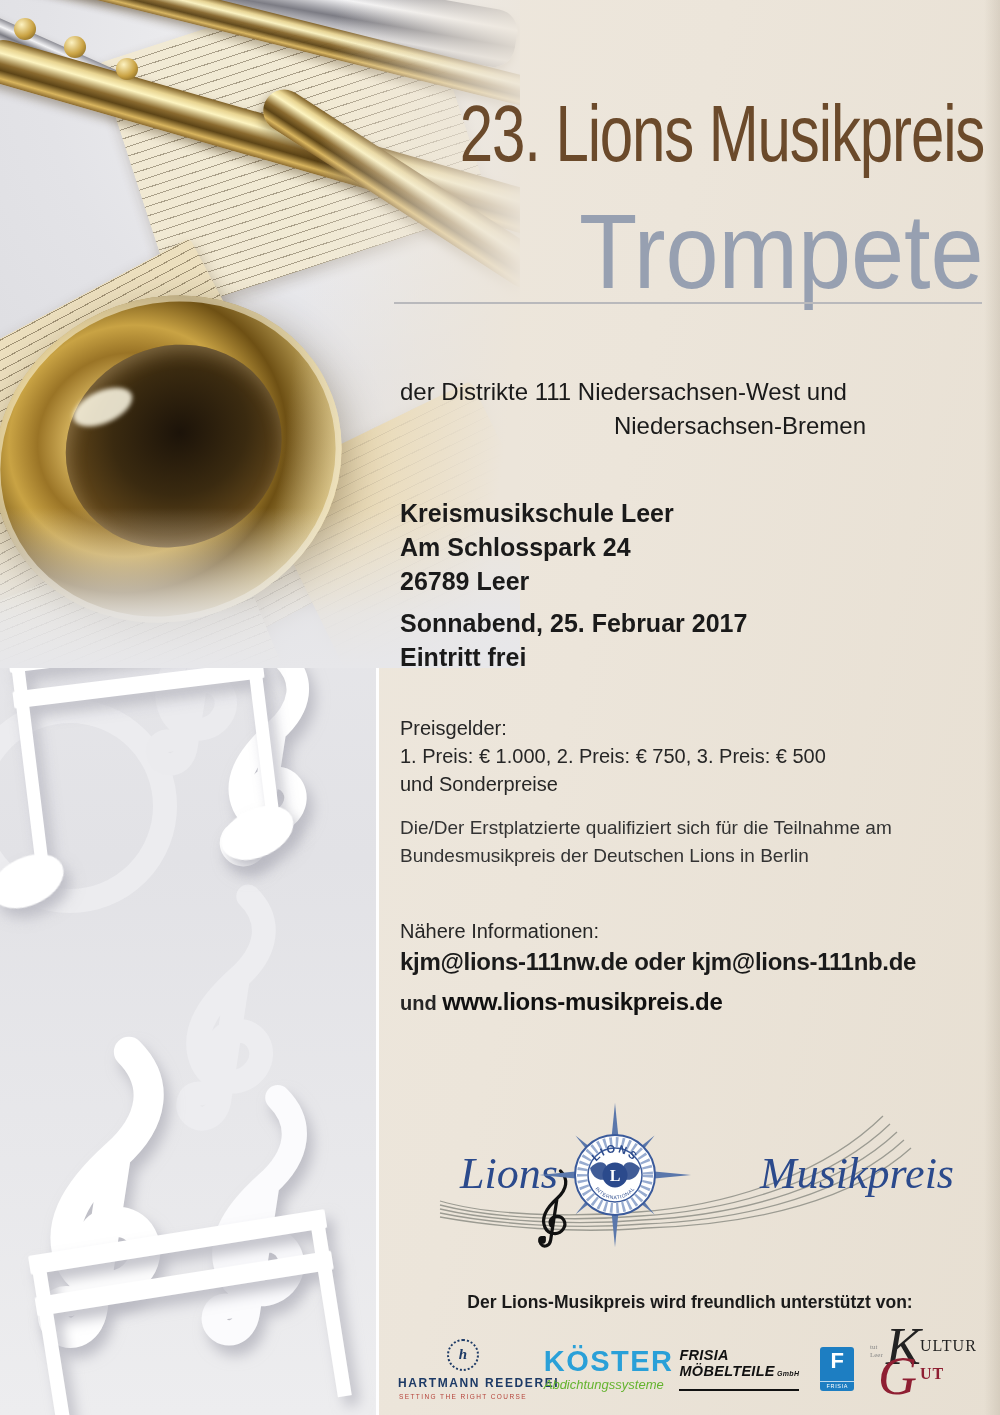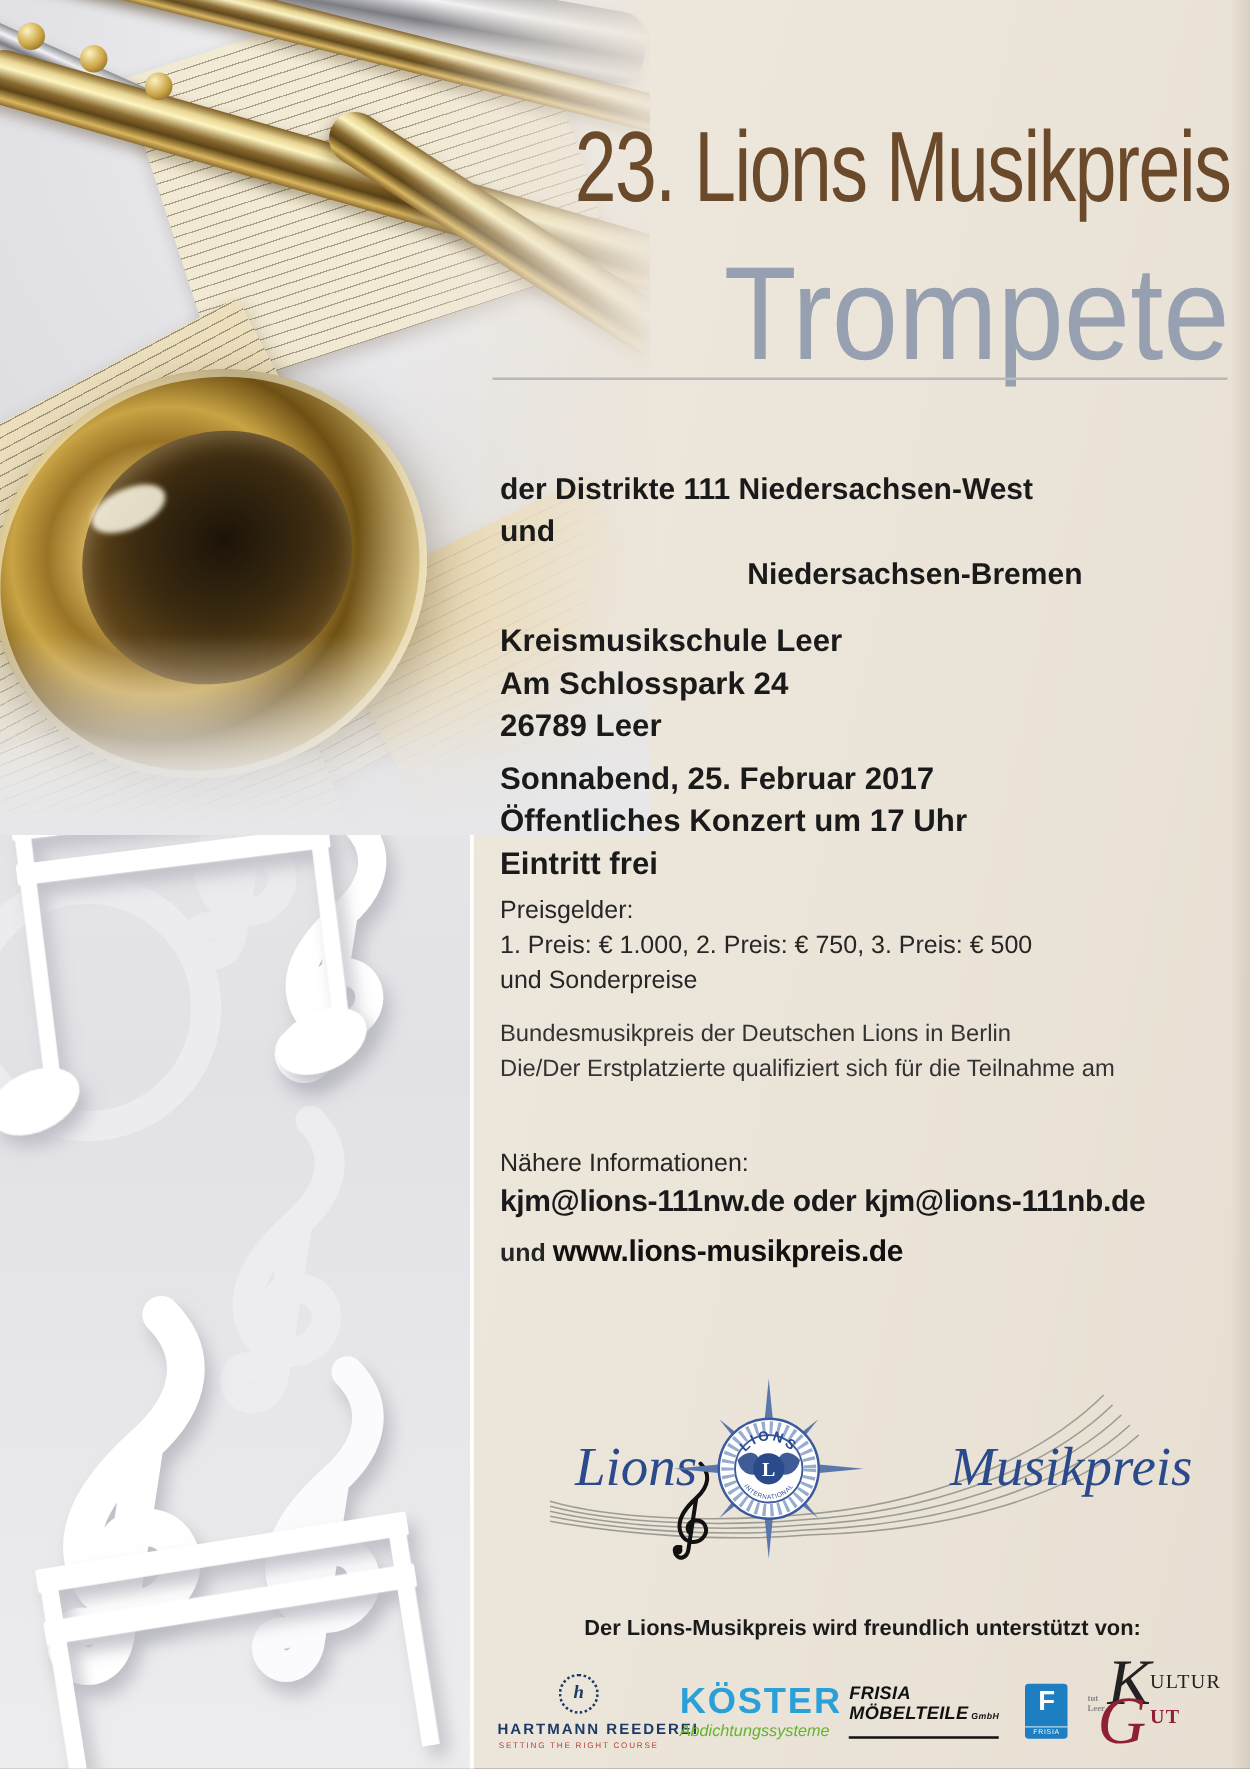--- a/index.html
+++ b/index.html
@@ -53,21 +53,21 @@
     background:linear-gradient(to bottom,rgba(231,231,234,0) 76%,rgba(231,231,234,.85) 92%,#e7e7ea 100%);}
 
   
   .t-title{position:absolute;right:16px;top:94px;font-size:80px;line-height:1;letter-spacing:-1.5px;
     color:#6b4a2b;white-space:nowrap;transform:scaleX(.75);transform-origin:100% 50%;}
   .t-sub{position:absolute;right:16px;top:198px;font-size:106px;line-height:1;color:#97a0b1;
     white-space:nowrap;transform:scaleX(.9);transform-origin:100% 50%;}
   .rule{position:absolute;left:394px;right:18px;top:302px;height:2px;background:#b9b9bc;}
 
   
-  .districts{position:absolute;left:400px;top:375px;width:470px;font-size:24px;font-weight:bold;line-height:34px;}
+  .districts{position:absolute;left:400px;top:375px;width:470px;font-size:24px;font-weight:normal;line-height:34px;}
   .districts .l2{text-align:right;padding-right:4px;}
   .blk{position:absolute;left:400px;line-height:34px;font-size:25px;font-weight:bold;}
   .venue{top:496px;} .event{top:606px;}
   .small{position:absolute;left:400px;font-weight:normal;color:#262626;}
   .prizes{top:714px;font-size:20px;line-height:28px;}
   .qual{top:814px;font-size:19px;line-height:28px;color:#333;}
   .info-h{top:920px;font-size:20px;}
   .emails{position:absolute;left:400px;top:948px;font-size:24px;font-weight:bold;letter-spacing:-.3px;cursor:pointer;}
   .webline{position:absolute;left:400px;top:988px;font-size:20px;color:#262626;font-weight:bold;}
   .webline b{font-size:24px;letter-spacing:-.3px;cursor:pointer;color:#111;}
@@ -94,21 +94,21 @@
   .frisia .gmbh{font-size:7px;font-weight:bold;}
   .fbadge{width:34px;height:44px;background:#1d7ec2;border-radius:3px;color:#fff;text-align:center;
     display:flex;flex-direction:column;justify-content:space-between;padding:2px 0;box-sizing:border-box;}
   .fbadge .fl{font-size:22px;font-weight:bold;line-height:24px;}
   .fbadge .fb{font-size:5.5px;letter-spacing:.6px;border-top:1px solid rgba(255,255,255,.7);padding-top:1px;}
   .kultur{position:relative;width:112px;height:80px;font-family:"Liberation Serif",serif;}
   .k-k{position:absolute;left:16px;top:-12px;font-size:52px;font-style:italic;color:#222;}
   .k-ultur{position:absolute;left:50px;top:8px;font-size:16px;letter-spacing:1px;color:#222;}
   .k-g{position:absolute;left:8px;top:16px;font-size:54px;font-style:italic;color:#8f1f33;}
   .k-ut{position:absolute;left:50px;top:36px;font-size:16px;font-weight:bold;color:#8f1f33;letter-spacing:1px;}
-  .k-note{position:absolute;left:0px;top:26px;font-size:7px;color:#888;line-height:8px;font-weight:bold;}
+  .k-note{position:absolute;left:0px;top:14px;font-size:7px;color:#888;line-height:8px;}
 </style>
 </head>
 <body>
 
 <div class="poster">
 
   <div class="deco">
     <svg width="376" height="859" viewBox="0 0 376 859">
       <defs>
         <filter id="ds" x="-40%" y="-40%" width="200%" height="200%">
@@ -182,33 +182,32 @@
   </div>
 
   <div class="blk venue">
     <div>Kreismusikschule Leer</div>
     <div>Am Schlosspark 24</div>
     <div>26789 Leer</div>
   </div>
 
   <div class="blk event">
     <div>Sonnabend, 25. Februar 2017</div>
-    <div>Öffentliches Konzert um 17 Uhr</div>
     <div>Eintritt frei</div>
   </div>
 
   <div class="small prizes">
     <div>Preisgelder:</div>
     <div>1. Preis: € 1.000, 2. Preis: € 750, 3. Preis: € 500</div>
     <div>und Sonderpreise</div>
   </div>
 
   <div class="small qual">
+    <div>Die/Der Erstplatzierte qualifiziert sich für die Teilnahme am</div>
     <div>Bundesmusikpreis der Deutschen Lions in Berlin</div>
-    <div>Die/Der Erstplatzierte qualifiziert sich für die Teilnahme am</div>
   </div>
 
   <div class="small info-h">Nähere Informationen:</div>
   <div class="emails">kjm@lions-111nw.de oder kjm@lions-111nb.de</div>
   <div class="webline"><span>und </span><b>www.lions-musikpreis.de</b></div>
 
   <svg class="logo-svg" width="524" height="184" viewBox="0 0 524 184">
     <defs>
       <path id="arcT" d="M -21 -9 A 23 23 0 0 1 21 -9"></path>
       <path id="arcB" d="M -23 7 A 24 24 0 0 0 23 7"></path>

